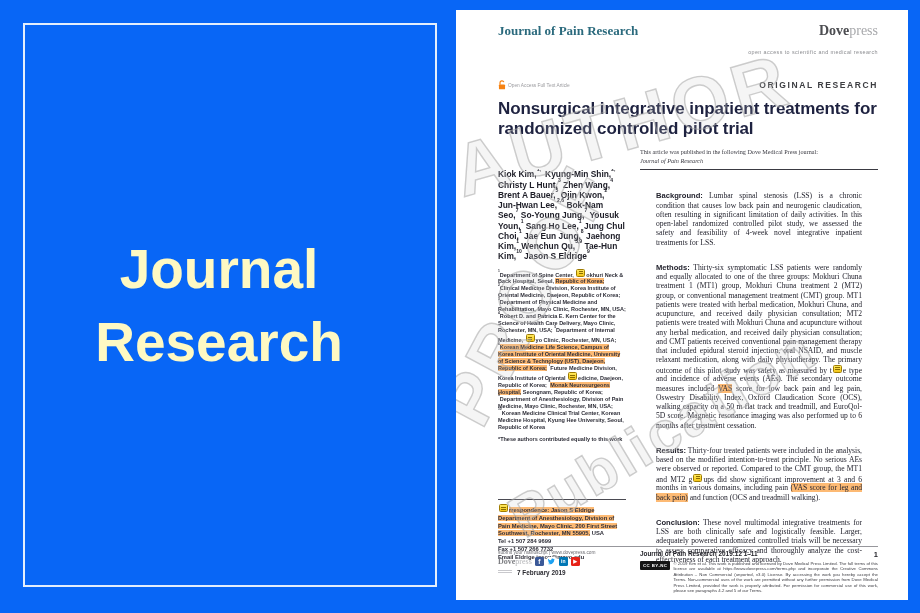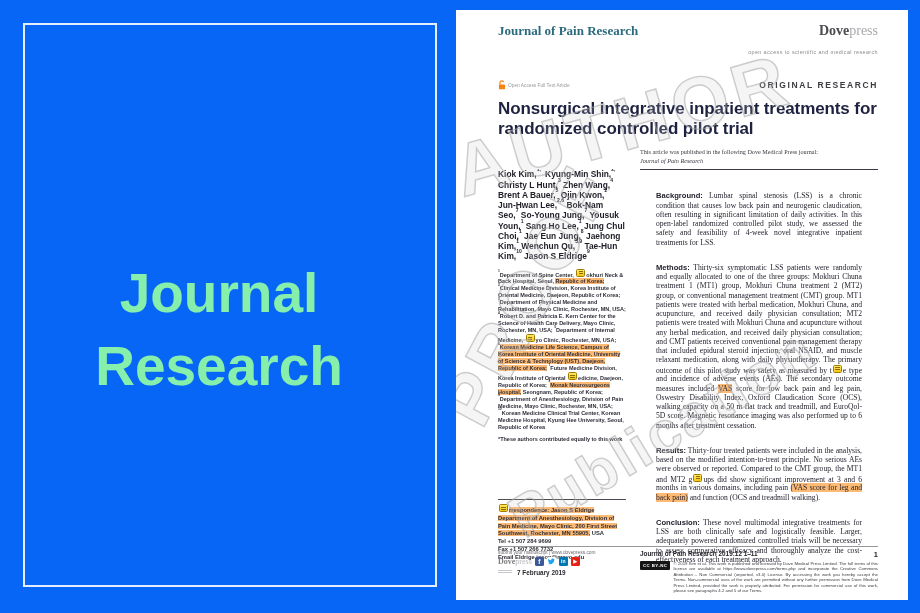--- a/index.html
+++ b/index.html
@@ -3,21 +3,21 @@
 <meta charset="utf-8">
 <style>
   html,body{margin:0;padding:0;background:#0866f6;}
   .canvas{position:relative;width:920px;height:613px;background:#0866f6;overflow:hidden;
           font-family:"Liberation Sans",sans-serif;}
   
   .cover{position:absolute;left:0;top:0;width:456px;height:613px;}
   .cover-border{position:absolute;left:23px;top:23px;width:410px;height:560px;
                 border:2px solid rgba(240,245,252,.95);}
   .cover-title{position:absolute;left:0;right:18px;top:50%;transform:translateY(-50%);
-               text-align:center;color:#86efac;font-size:55px;font-weight:600;line-height:1.34;margin-top:24px;}
+               text-align:center;color:#fef9c3;font-size:55px;font-weight:600;line-height:1.34;}
   
   .paper{position:absolute;left:456px;top:10px;width:452px;height:590px;background:#ffffff;
          box-sizing:border-box;padding:13px 30px 0 42px;overflow:hidden;color:#26262e;}
   
   .wm{position:absolute;z-index:6;pointer-events:none;font-weight:700;
       color:rgba(200,200,200,.18);-webkit-text-stroke:1.4px rgba(165,165,165,.55);
       letter-spacing:5px;white-space:nowrap;}
   .wm1{left:-12px;top:122px;font-size:74px;transform:rotate(-16deg);transform-origin:0 0;}
   .wm2{left:4px;top:368px;font-size:72px;transform:rotate(-62deg);transform-origin:0 50%;}
   .wm3{left:58px;top:478px;font-size:58px;transform:rotate(-31deg);transform-origin:0 50%;letter-spacing:3px;}

